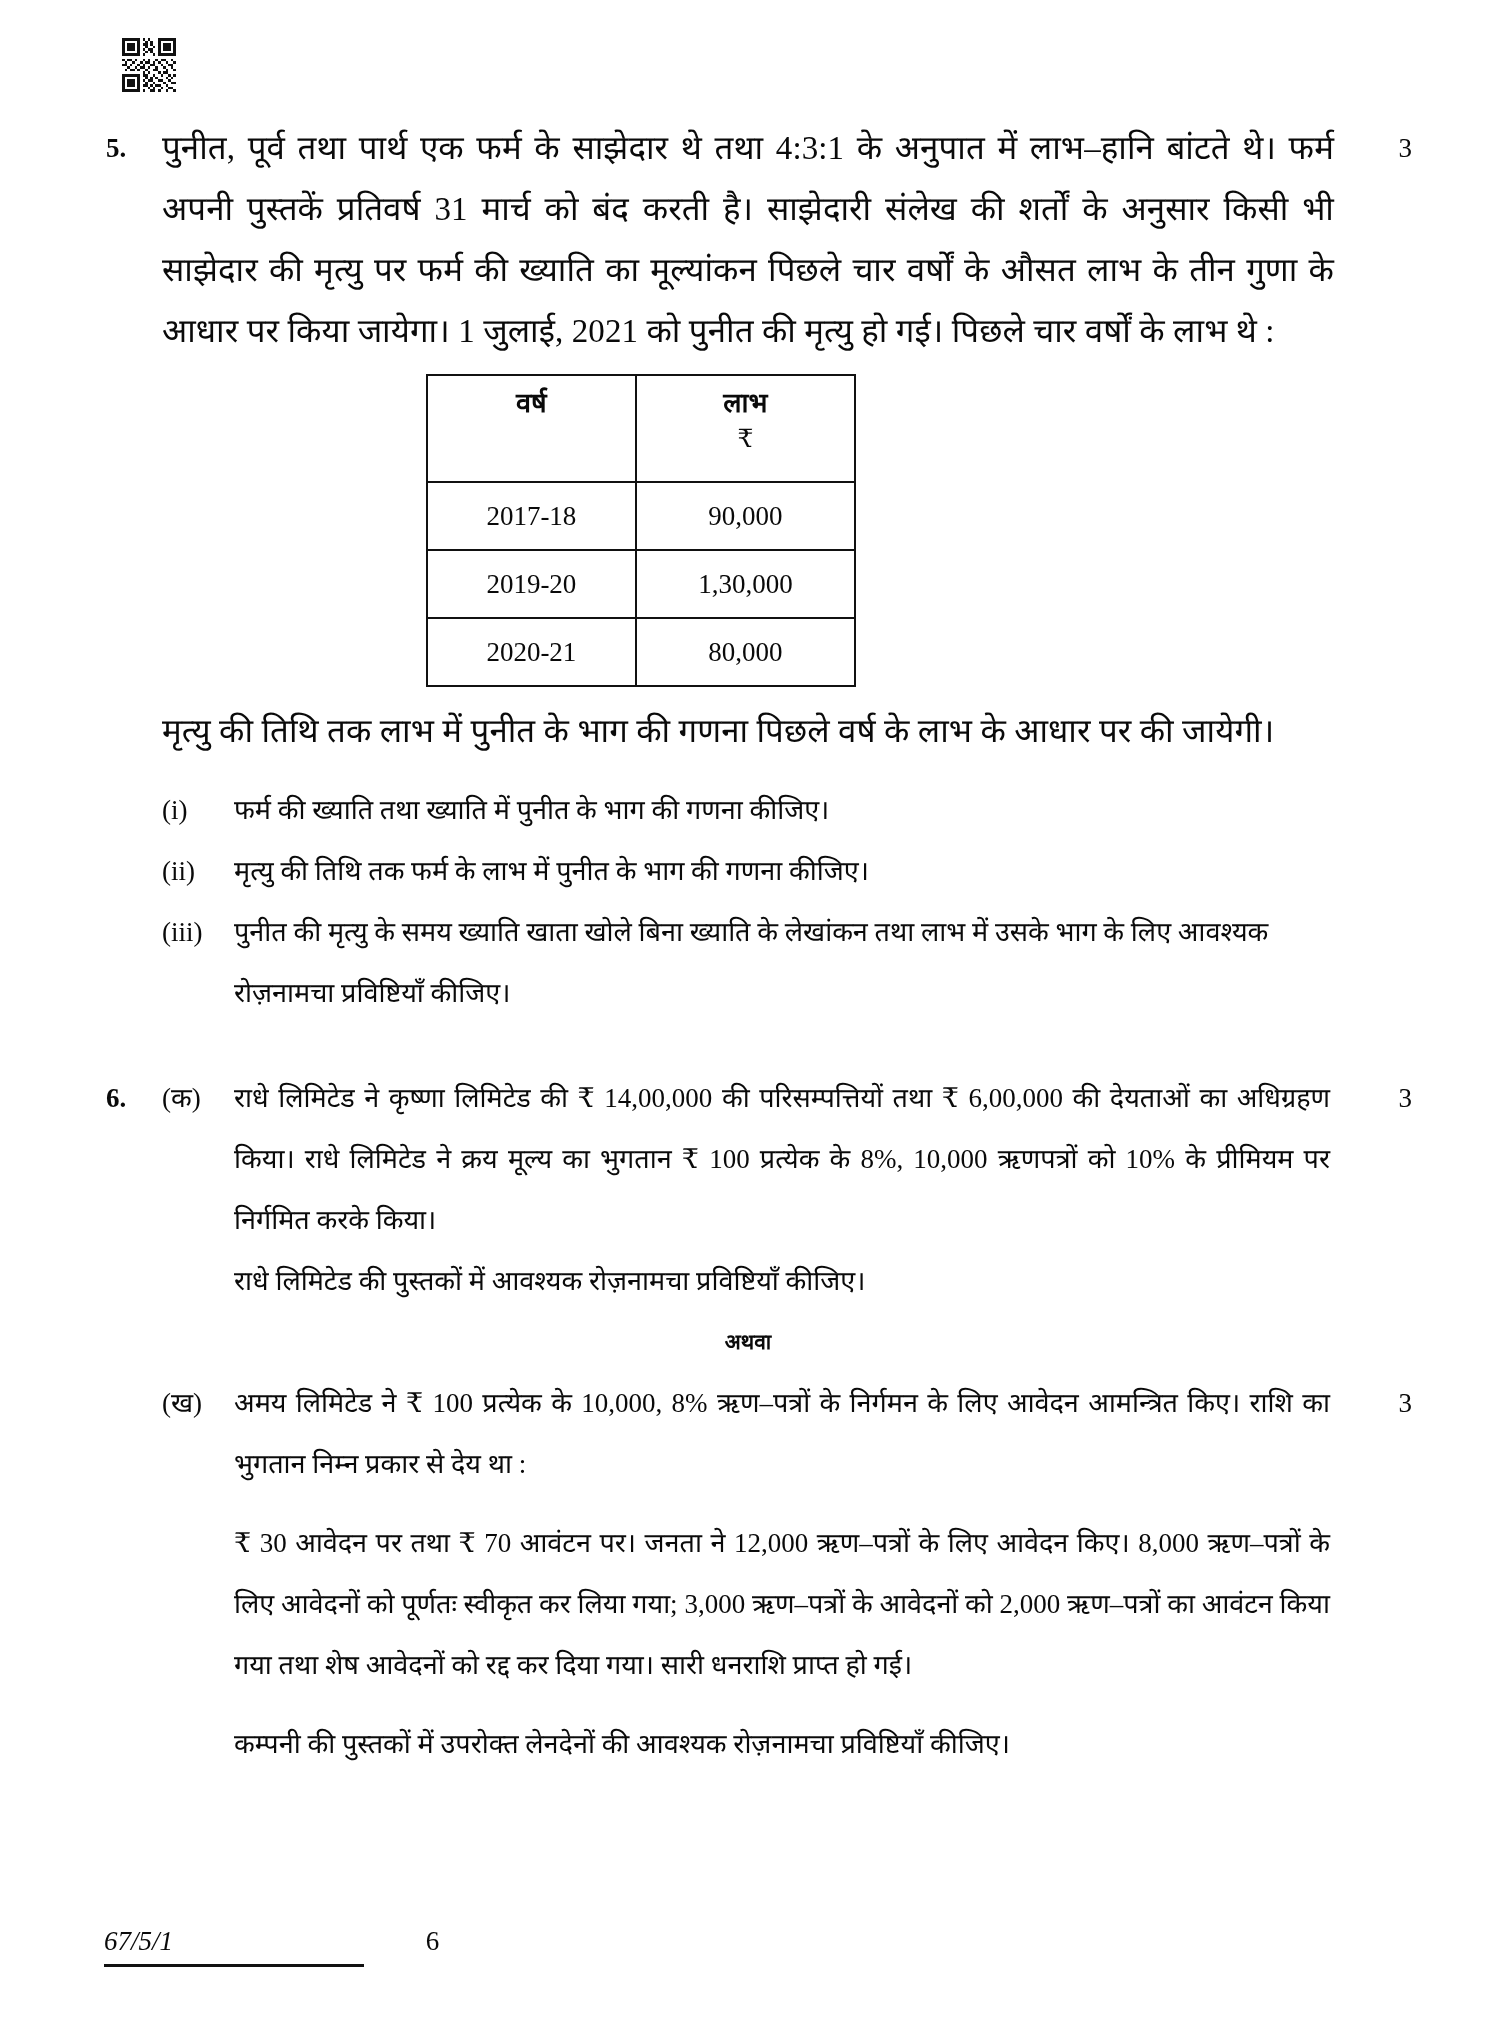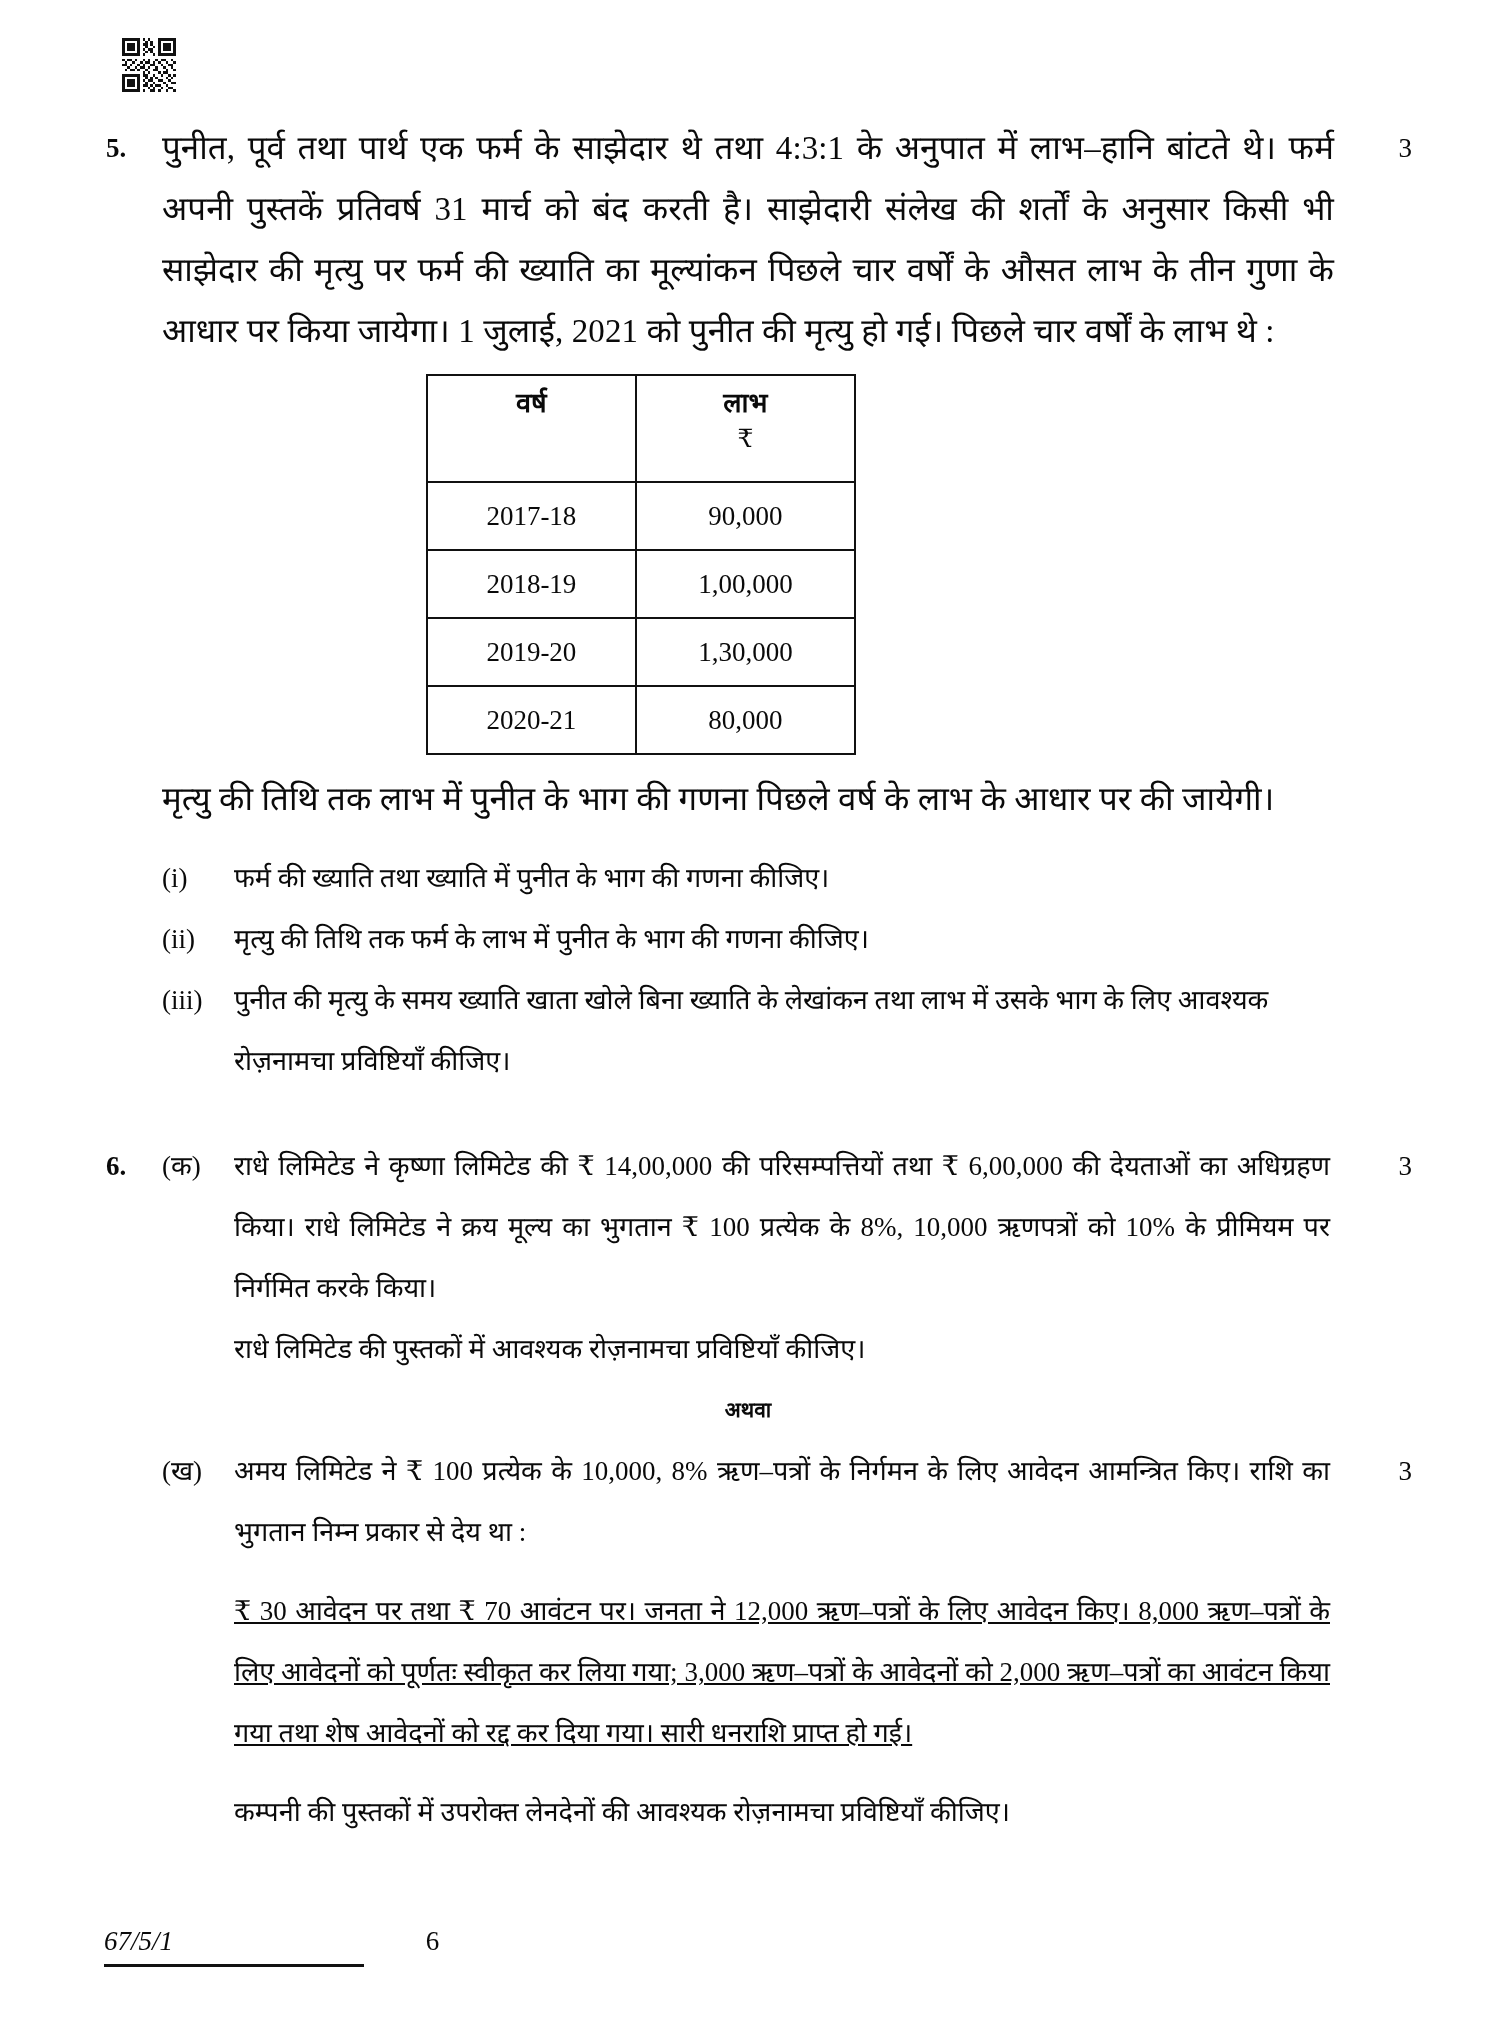--- a/index.html
+++ b/index.html
@@ -322,24 +322,20 @@
                   <span class="hdr-sub">₹</span>
                 </th>
               </tr>
             </thead>
             <tbody>
               <tr>
                 <td class="year">2017-18</td>
                 <td class="amt">90,000</td>
               </tr>
               <tr>
-                <td class="year">2018-19</td>
-                <td class="amt">1,00,000</td>
-              </tr>
-              <tr>
                 <td class="year">2019-20</td>
                 <td class="amt">1,30,000</td>
               </tr>
               <tr>
                 <td class="year">2020-21</td>
                 <td class="amt">80,000</td>
               </tr>
             </tbody>
           </table>
         </div>
@@ -388,21 +384,21 @@
           <div class="sub-item">
             <span class="sub-label">(ख)</span>
             <span class="sub-text" style="text-align:justify;">अमय लिमिटेड ने ₹ 100 प्रत्येक के 10,000, 8% ऋण–पत्रों के निर्गमन के लिए आवेदन आमन्त्रित किए। राशि का भुगतान निम्न प्रकार से देय था :</span>
           </div>
         </div>
 
         <div class="spacer-sm"></div>
 
         <div class="sub-item">
           <span class="sub-label"></span>
-          <span class="sub-text" style="text-align:justify;text-decoration:underline;">₹ 30 आवेदन पर तथा ₹ 70 आवंटन पर। जनता ने 12,000 ऋण–पत्रों के लिए आवेदन किए। 8,000 ऋण–पत्रों के लिए आवेदनों को पूर्णतः स्वीकृत कर लिया गया; 3,000 ऋण–पत्रों के आवेदनों को 2,000 ऋण–पत्रों का आवंटन किया गया तथा शेष आवेदनों को रद्द कर दिया गया। सारी धनराशि प्राप्त हो गई।</span>
+          <span class="sub-text" style="text-align:justify;">₹ 30 आवेदन पर तथा ₹ 70 आवंटन पर। जनता ने 12,000 ऋण–पत्रों के लिए आवेदन किए। 8,000 ऋण–पत्रों के लिए आवेदनों को पूर्णतः स्वीकृत कर लिया गया; 3,000 ऋण–पत्रों के आवेदनों को 2,000 ऋण–पत्रों का आवंटन किया गया तथा शेष आवेदनों को रद्द कर दिया गया। सारी धनराशि प्राप्त हो गई।</span>
         </div>
 
         <div class="spacer-sm"></div>
 
         <div class="sub-item">
           <span class="sub-label"></span>
           <span class="sub-text">कम्पनी की पुस्तकों में उपरोक्त लेनदेनों की आवश्यक रोज़नामचा प्रविष्टियाँ कीजिए।</span>
         </div>
 
       </div>

